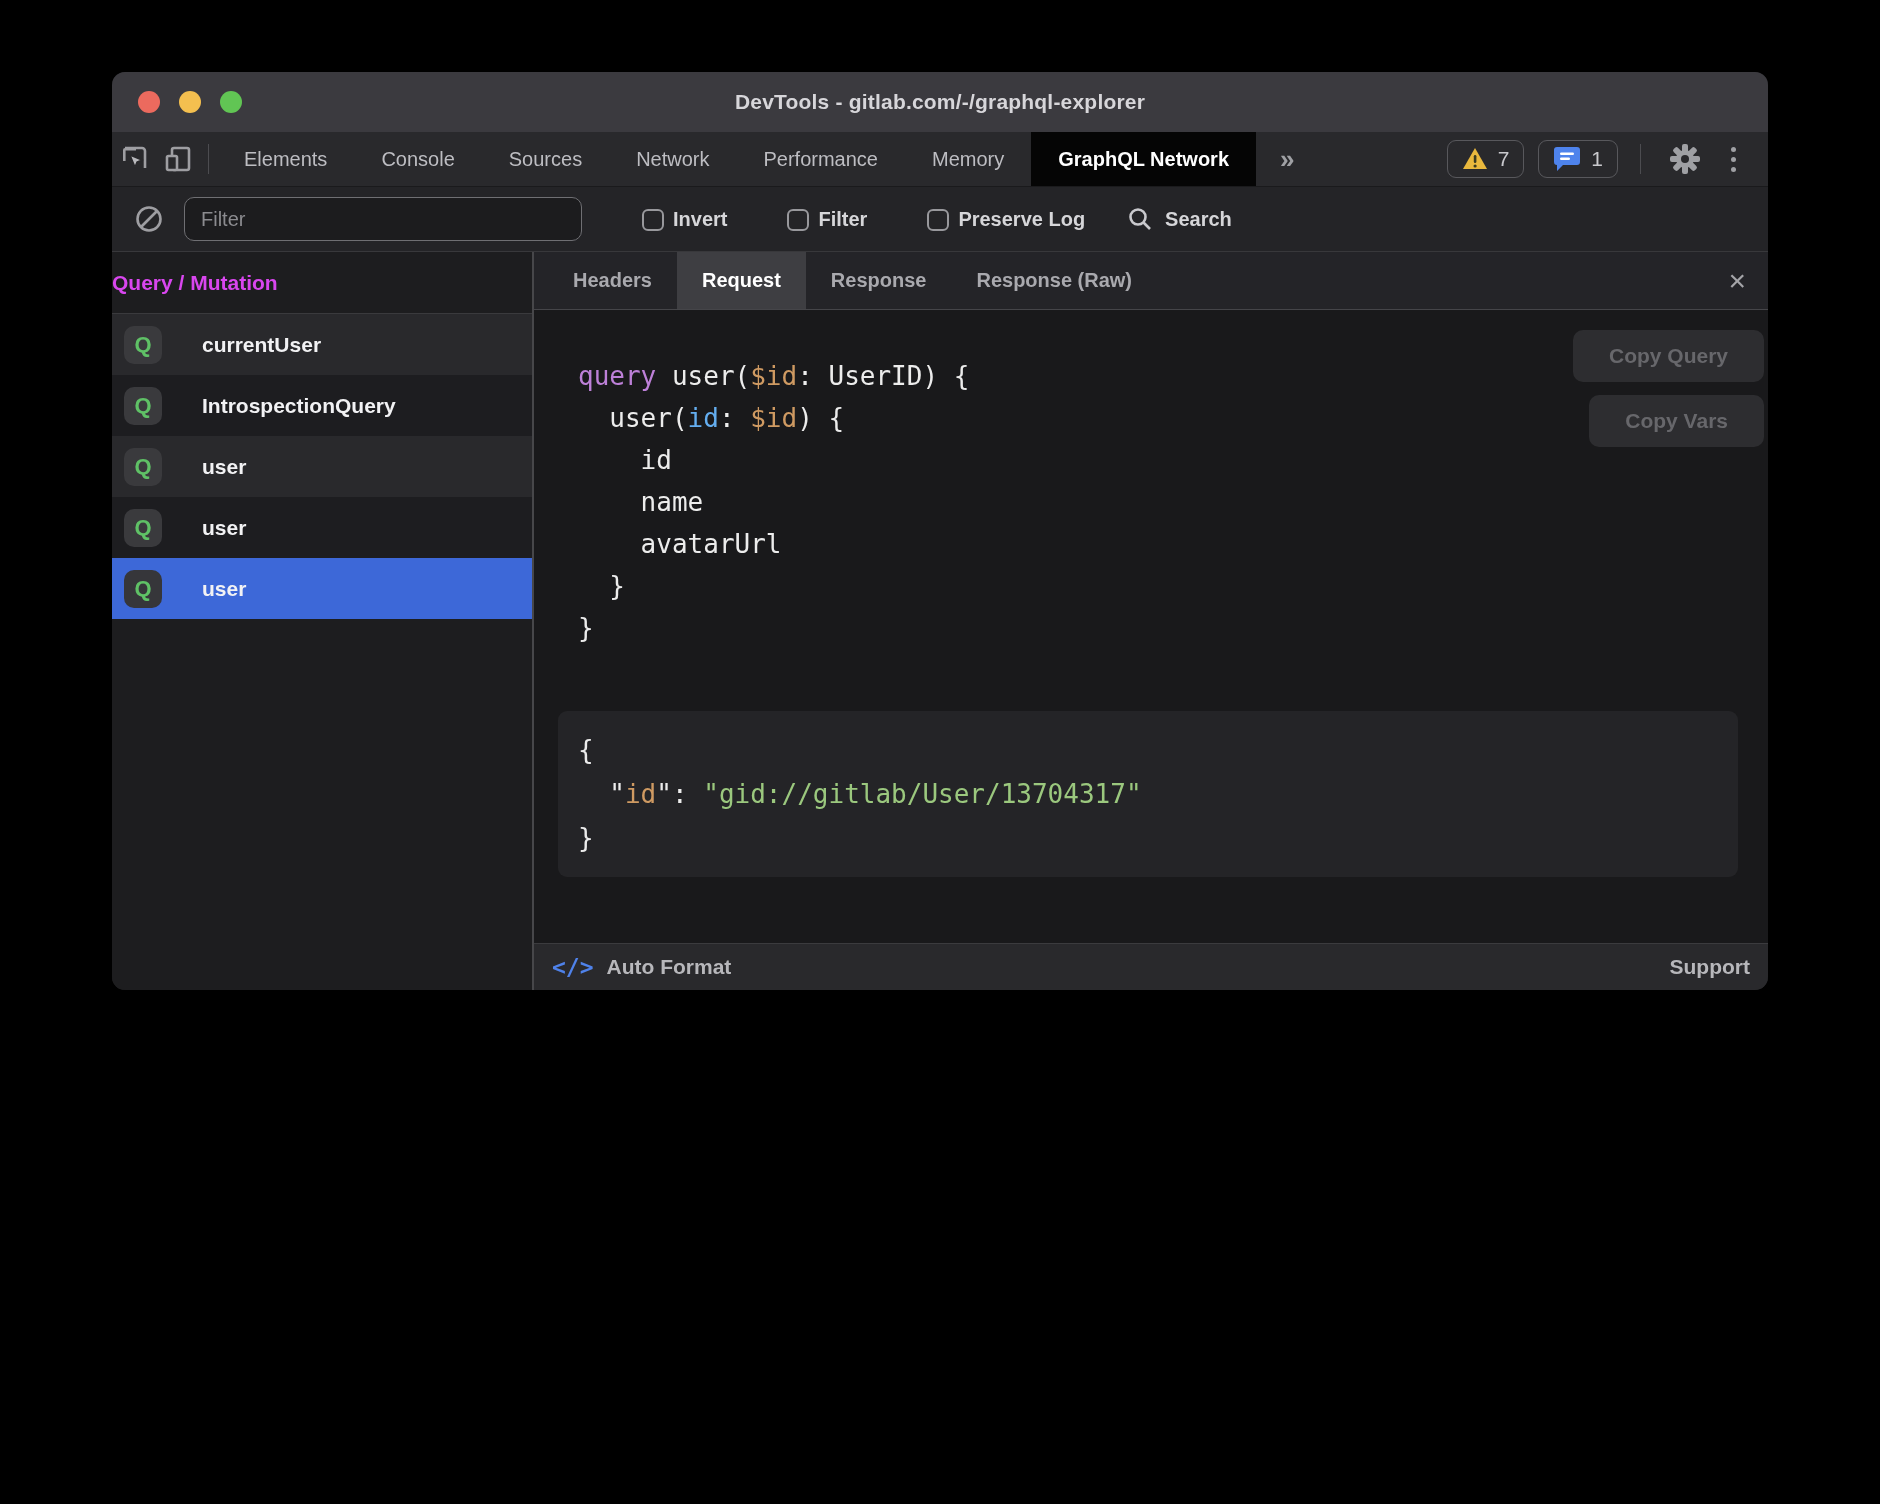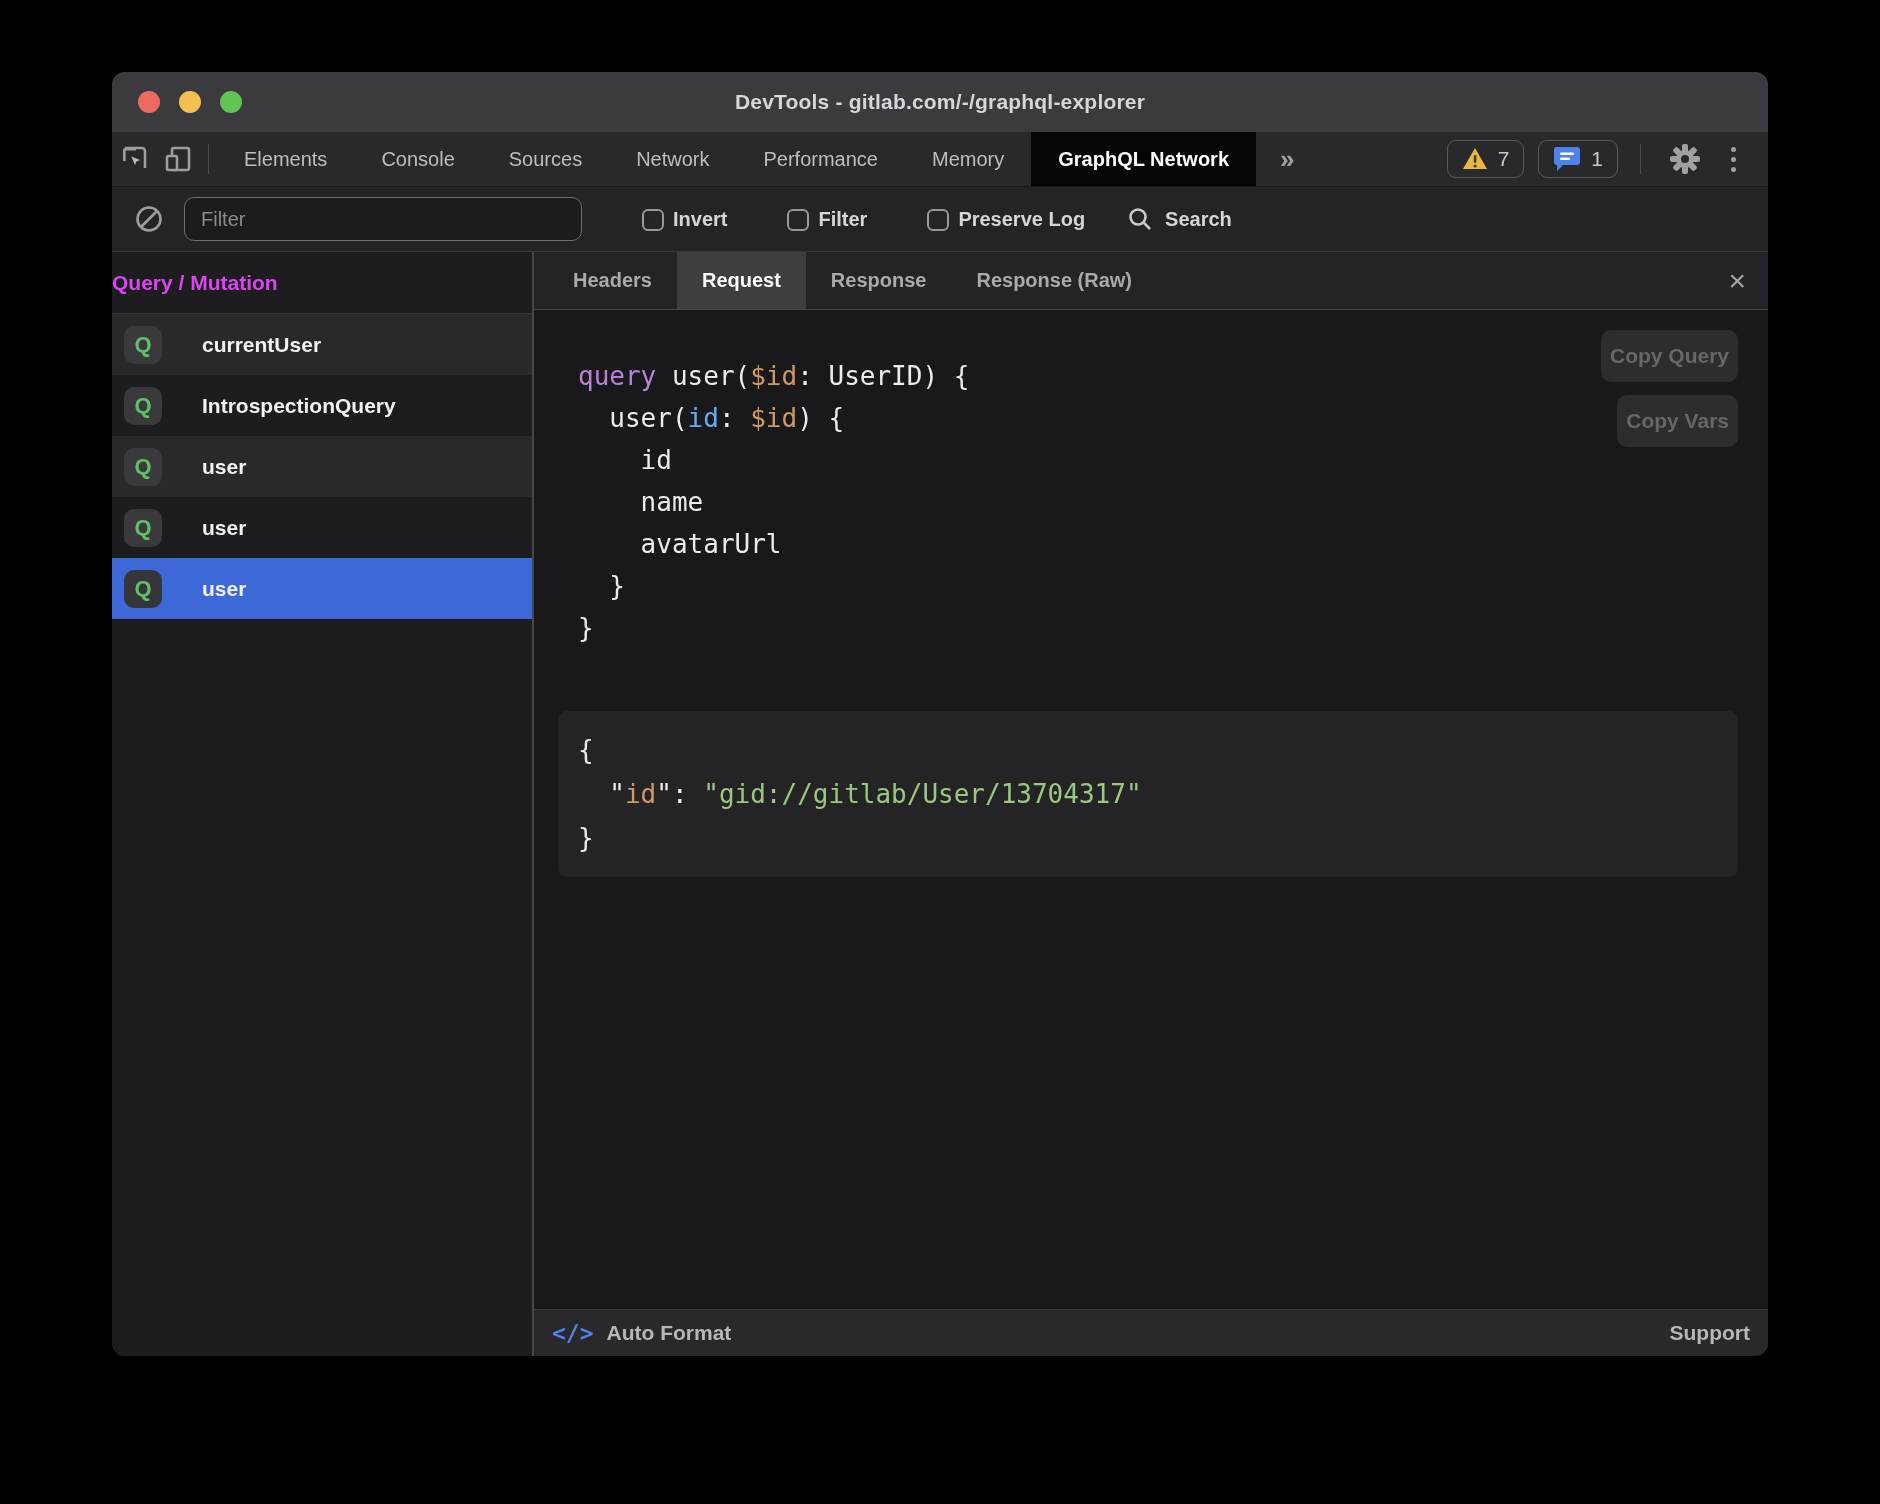--- a/index.html
+++ b/index.html
@@ -2,21 +2,21 @@
 <html style="--selection: #3d68d8; --accent-blue: #4f82ea; --q-green: #5fc166; --syn-kw: #bd80d8; --syn-var: #cf9a62; --syn-arg: #64aef0; --syn-str: #9bc87e; --warn: #e9b83d; --chat: #4e83ec;"><head>
 <meta charset="utf-8">
 <style>
   :root{
     --selection:#3d68d8; --accent-blue:#4f82ea; --q-green:#5fc166;
     --syn-kw:#bd80d8; --syn-var:#cf9a62; --syn-arg:#64aef0; --syn-str:#9bc87e;
     --warn:#e9b83d; --chat:#4e83ec;
   }
   *{box-sizing:border-box;margin:0;padding:0}
   html,body{width:1880px;height:1504px;background:#000;font-family:"Liberation Sans",sans-serif;overflow:hidden}
-  .window{position:absolute;left:112px;top:72px;width:1656px;height:1284px;background:#1d1d1f;border-radius:13px;overflow:hidden;display:flex;flex-direction:column}
+  .window{position:absolute;left:112px;top:72px;width:1656px;height:918px;background:#1d1d1f;border-radius:13px;overflow:hidden;display:flex;flex-direction:column}
 
   
   .titlebar{height:60px;background:#3b3a3f;display:flex;align-items:center;justify-content:center;position:relative;flex:none}
   .lights{position:absolute;left:26px;top:0;height:100%;display:flex;align-items:center;gap:19px}
   .light{width:22px;height:22px;border-radius:50%}
   .light.red{background:#ec6a5e}.light.yellow{background:#f4bf4f}.light.green{background:#61c554}
   .title{font-size:21px;font-weight:bold;color:#d7d6da;letter-spacing:.2px}
 
   
   .toolbar{height:55px;background:#29292c;display:flex;align-items:stretch;flex:none;border-bottom:1px solid #1a1a1c}
@@ -57,21 +57,21 @@
   .detail-tabs{height:58px;background:#242428;border-bottom:1px solid #454549;display:flex;align-items:stretch;padding-left:14px;flex:none}
   .dtab{display:flex;align-items:center;padding:0 25px;font-size:20px;font-weight:bold;color:#a9a9ae;cursor:pointer;white-space:nowrap}
   .dtab.active{background:#3e3e42;color:#fff}
   .close-x{margin-left:auto;align-self:center;font-size:30px;color:#a5a5a9;padding:0 22px;cursor:pointer;line-height:1}
 
   .detail-body{flex:1;background:#19191b;position:relative;overflow:hidden;padding:45px 0 0 44px}
   .code-line{font-family:"DejaVu Sans Mono","Liberation Mono",monospace;font-size:26px;line-height:42px;white-space:pre;color:#ececec}
   .tk-p{color:#ececec}.tk-kw{color:var(--syn-kw)}.tk-v{color:var(--syn-var)}.tk-b{color:var(--syn-arg)}.tk-s{color:var(--syn-str)}
   .vars-box{margin:62px 16px 0 -20px;width:1196px;max-width:calc(100% - 10px);background:#242427;border-radius:9px;padding:17px 20px;}
   .vars-box .code-line{line-height:44px}
-  .copy-btn{position:absolute;right:30px;background:#2d2d30;border:none;border-radius:10px;color:#67676b;font-size:21px;font-weight:bold;font-family:"Liberation Sans",sans-serif;cursor:pointer;padding:0 9px;height:52px}
+  .copy-btn{position:absolute;right:4px;background:#2d2d30;border:none;border-radius:10px;color:#67676b;font-size:21px;font-weight:bold;font-family:"Liberation Sans",sans-serif;cursor:pointer;padding:0 36px;height:52px}
   .copy-btn.query{top:20px}
   .copy-btn.vars{top:85px}
 
   .footerbar{height:47px;background:#29292c;border-top:1px solid #3b3b3e;display:flex;align-items:center;padding:0 18px;flex:none}
   .af-icon{font-family:"DejaVu Sans Mono",monospace;font-size:23px;font-weight:bold;color:var(--accent-blue);margin-right:13px}
   .af-label,.support-label{font-size:21px;font-weight:bold;color:#b7b7bb}
   .af-group{display:flex;align-items:center;cursor:pointer}
   .support-label{margin-left:auto;cursor:pointer}
 </style>
 </head>

